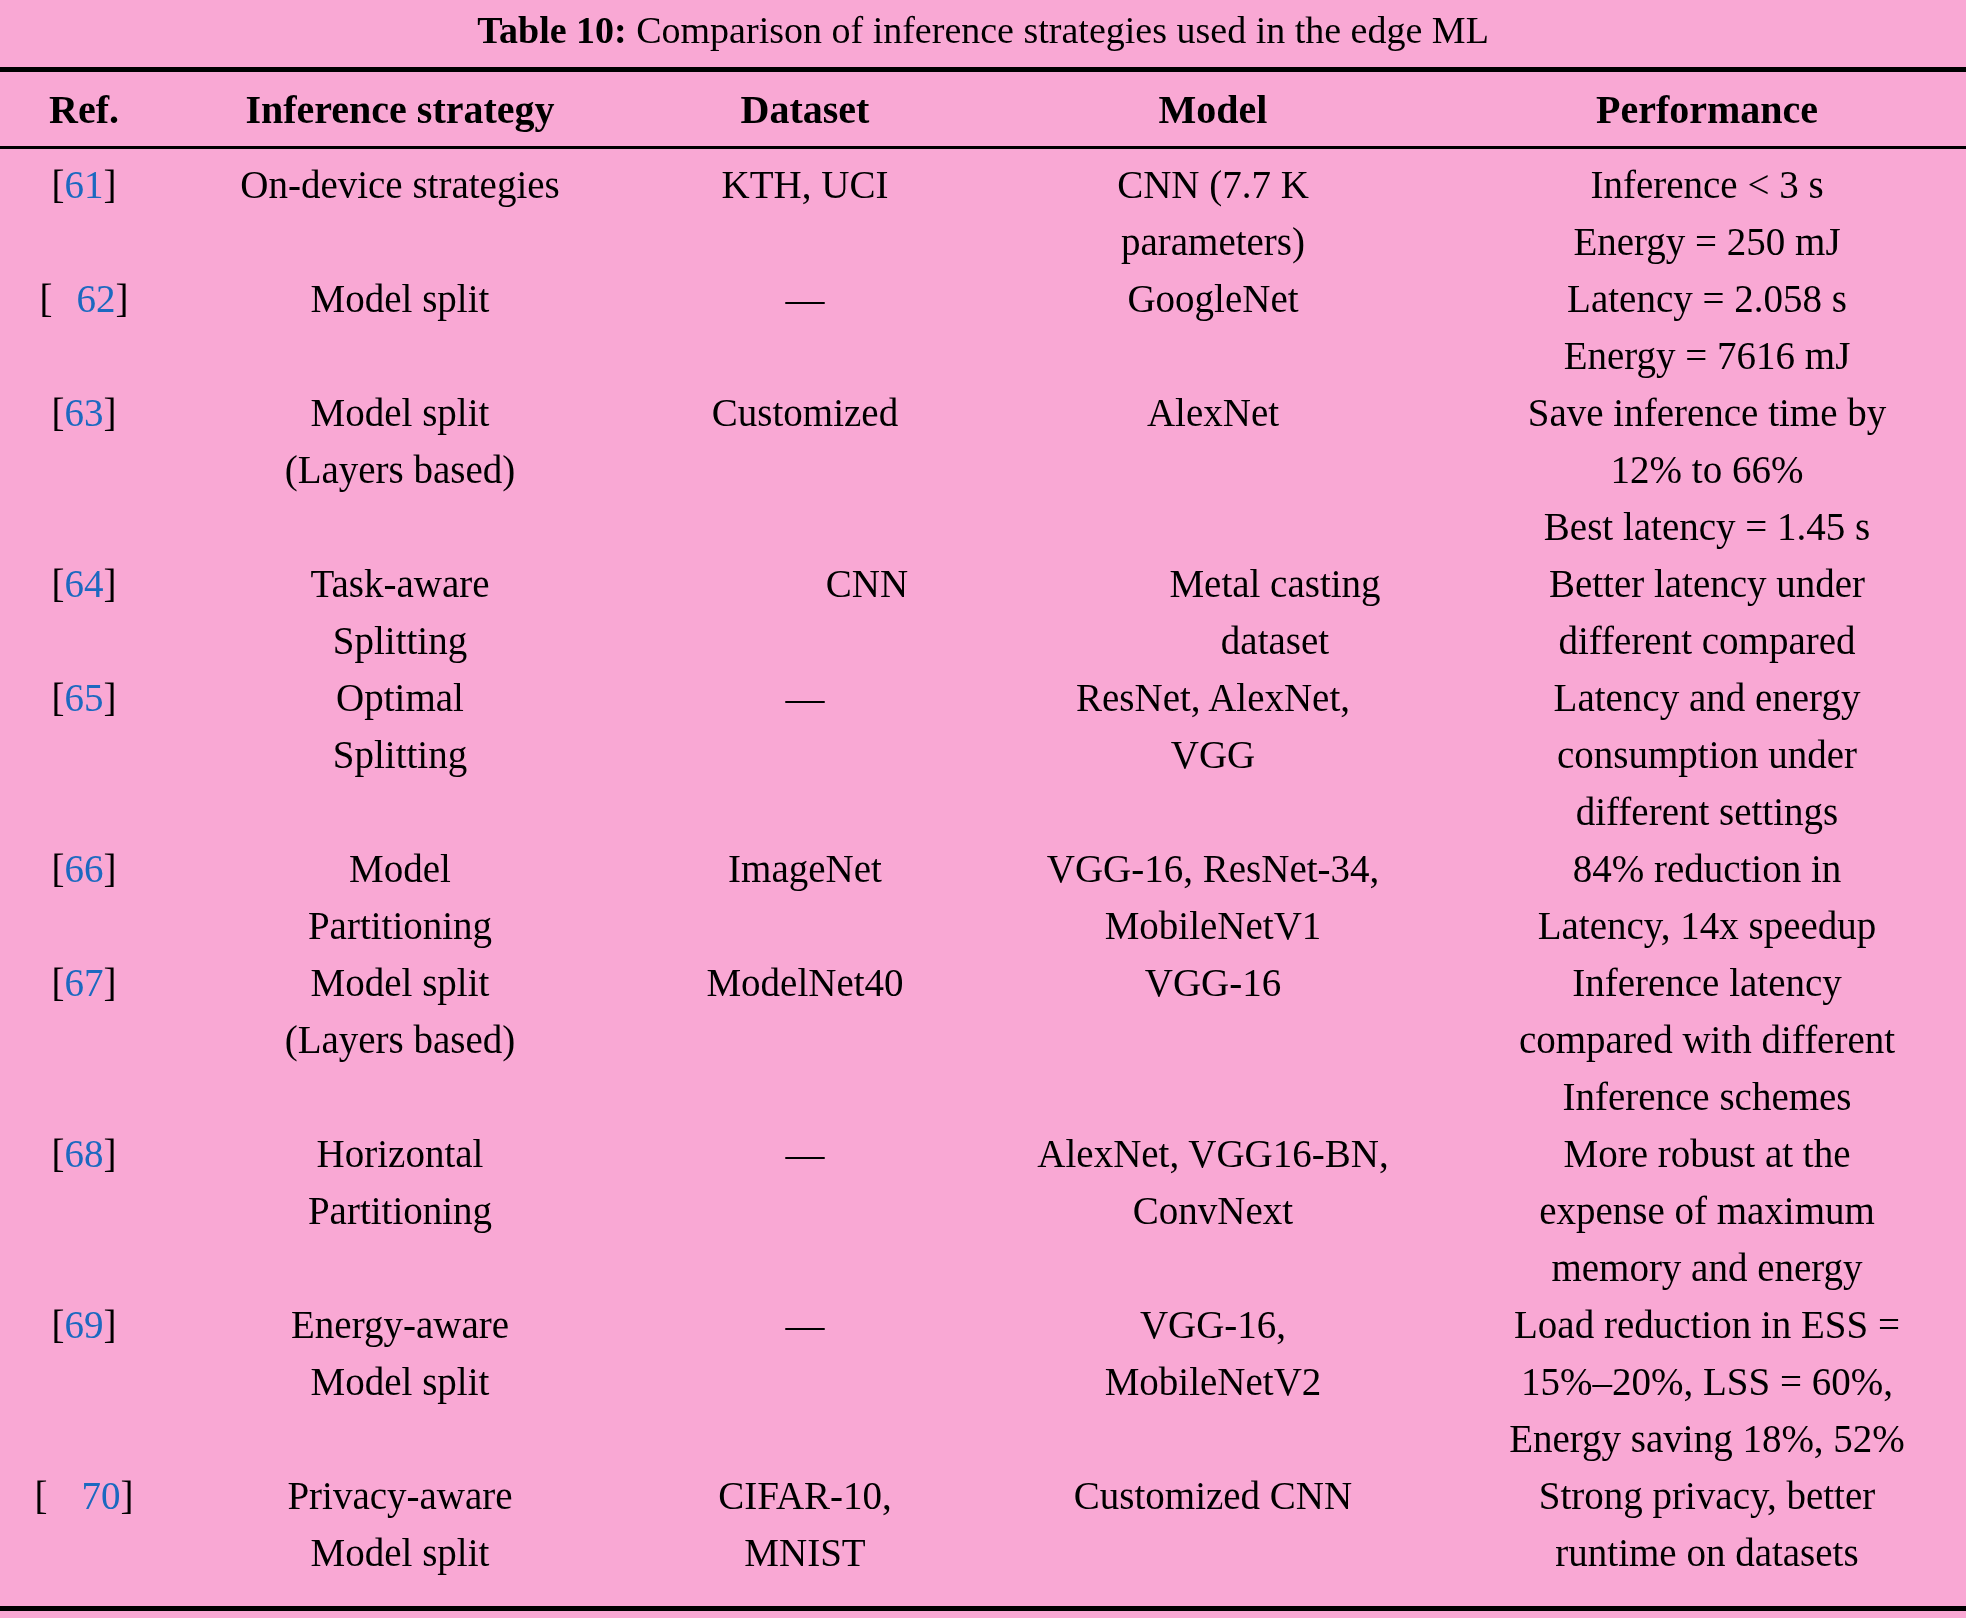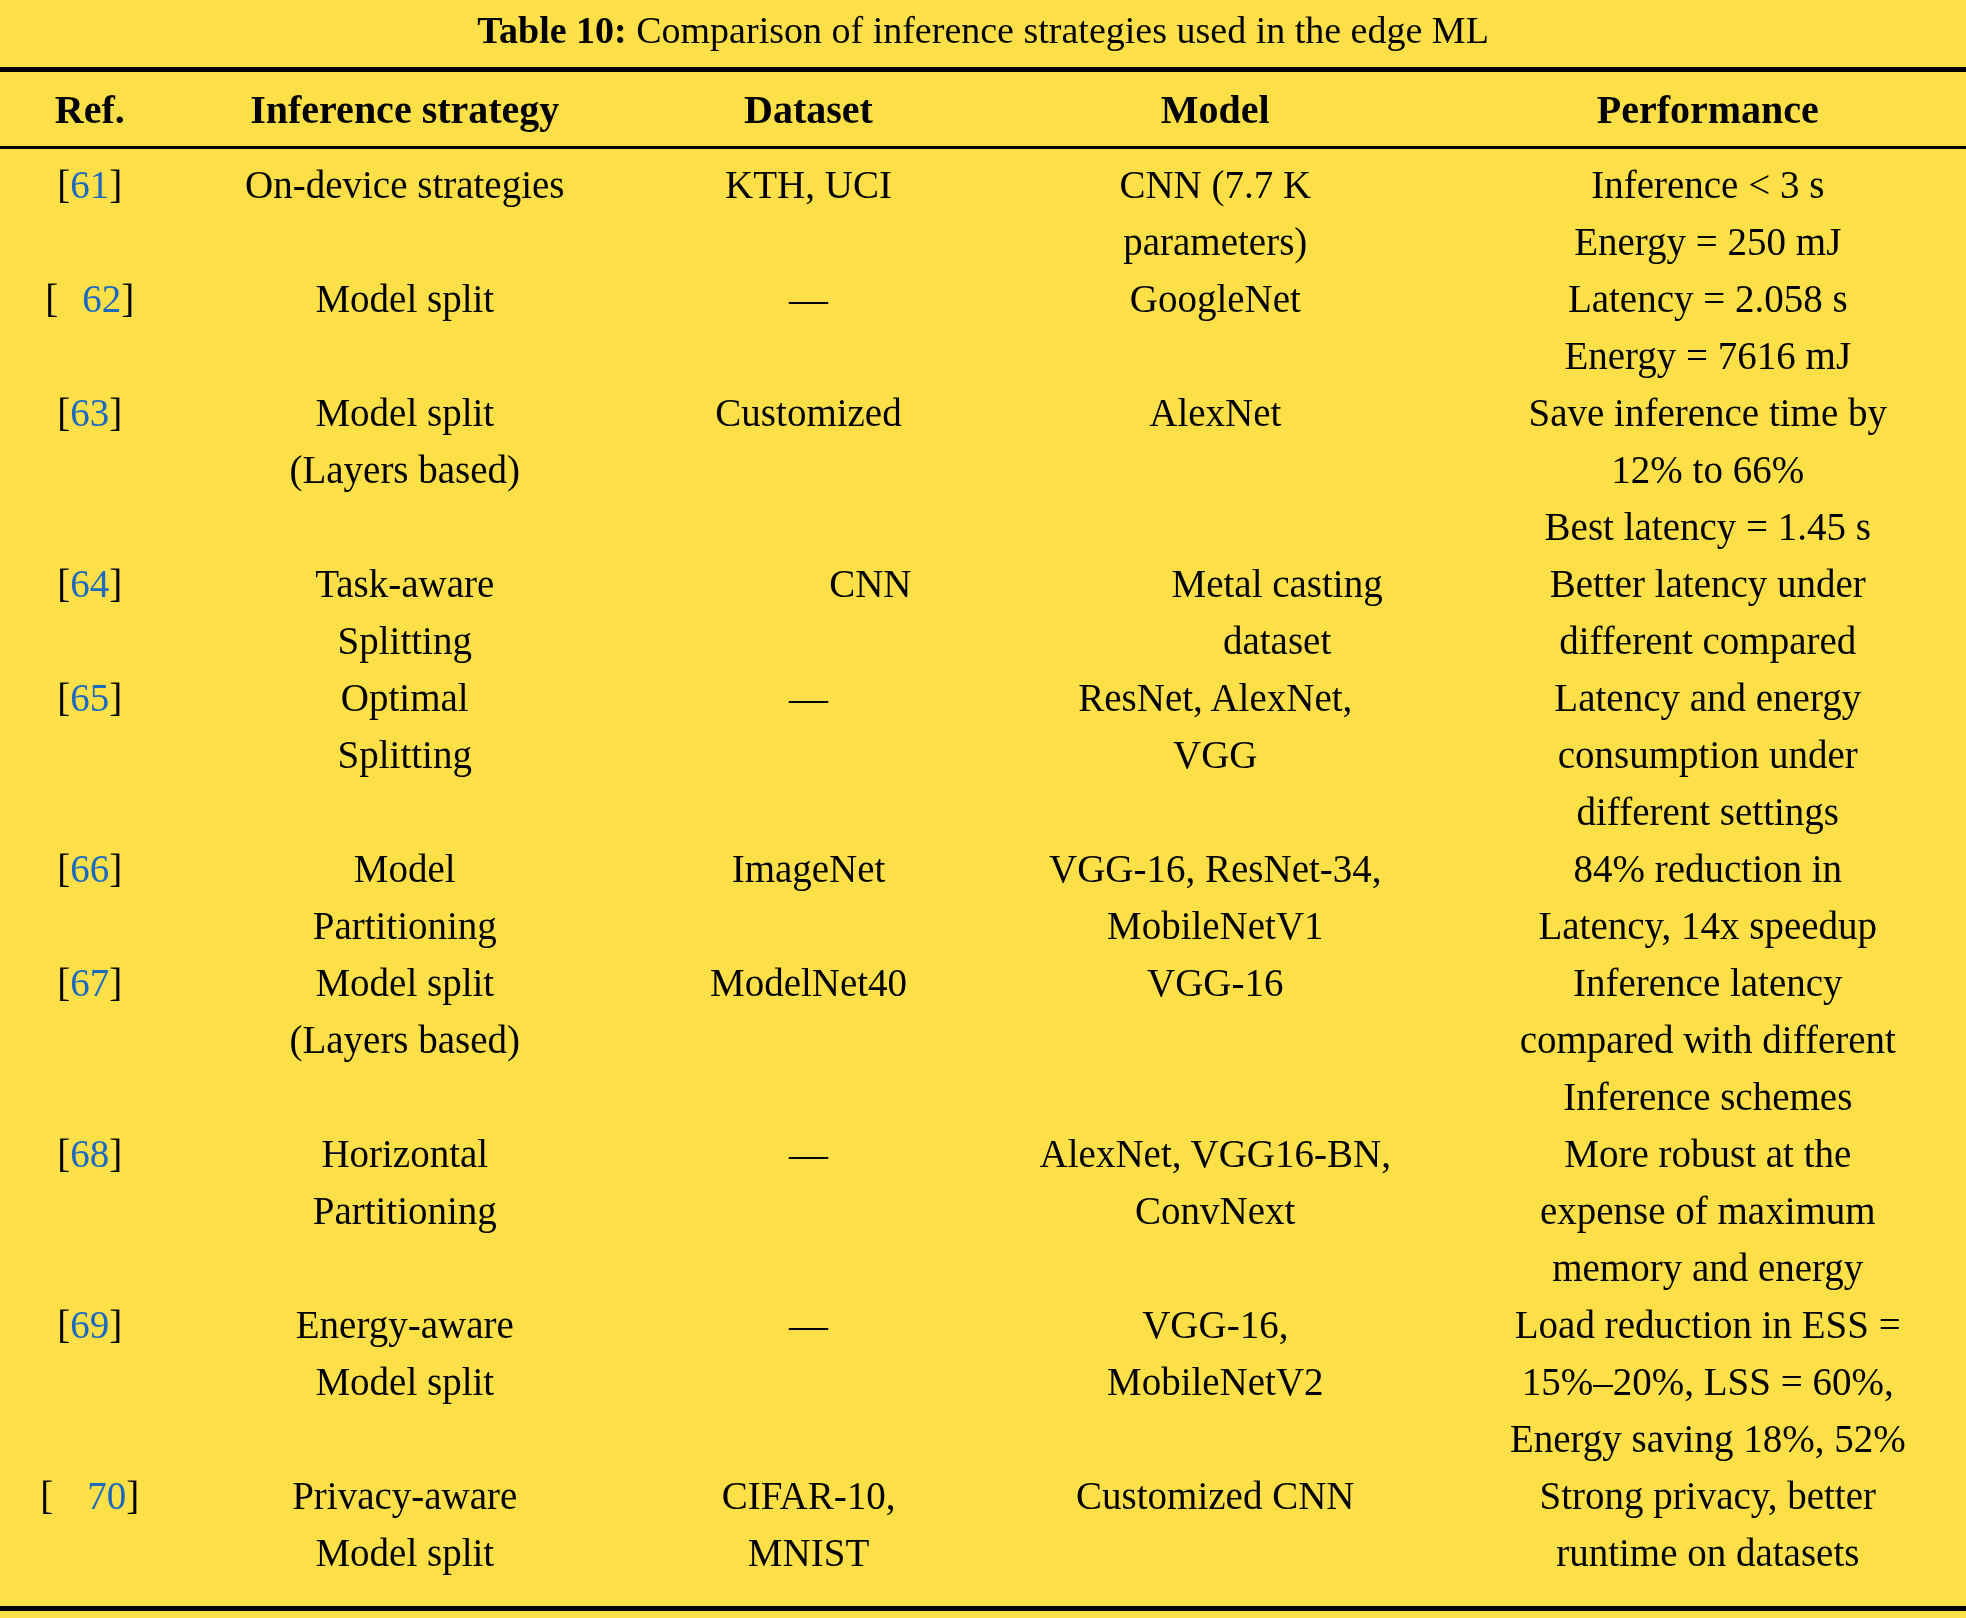--- a/index.html
+++ b/index.html
@@ -1,20 +1,20 @@
 <!DOCTYPE html>
 <html><head>
 <meta charset="utf-8">
 <style>
   html,body{margin:0;padding:0;background:#ffffff;}
   .page{
     position:relative;
     width:1966px;
     height:1618px;
-    background:#fde047;
+    background:#f9a8d4;
     color:#000000;
     font-family:"Liberation Serif", serif;
     overflow:hidden;
   }
   .caption{
     position:absolute;
     top:4px; left:0;
     width:100%;
     text-align:center;
     font-size:38px;
@@ -47,21 +47,21 @@
     display:flex;
     align-items:flex-start;
   }
   .cell{text-align:center;}
   .line{
     height:57px;
     line-height:57px;
     font-size:39px;
     white-space:nowrap;
   }
-  .col-ref{width:168px;padding-left:6px;}
+  .col-ref{width:168px;}
   .col-strategy{width:464px;}
   .col-dataset{width:346px;}
   .col-model{width:470px;}
   .col-performance{width:518px;}
   .refnum{color:#1c69c0;text-decoration:none;cursor:pointer;}
   .bk{color:#000000;}
 </style>
 </head>
 <body>
 

